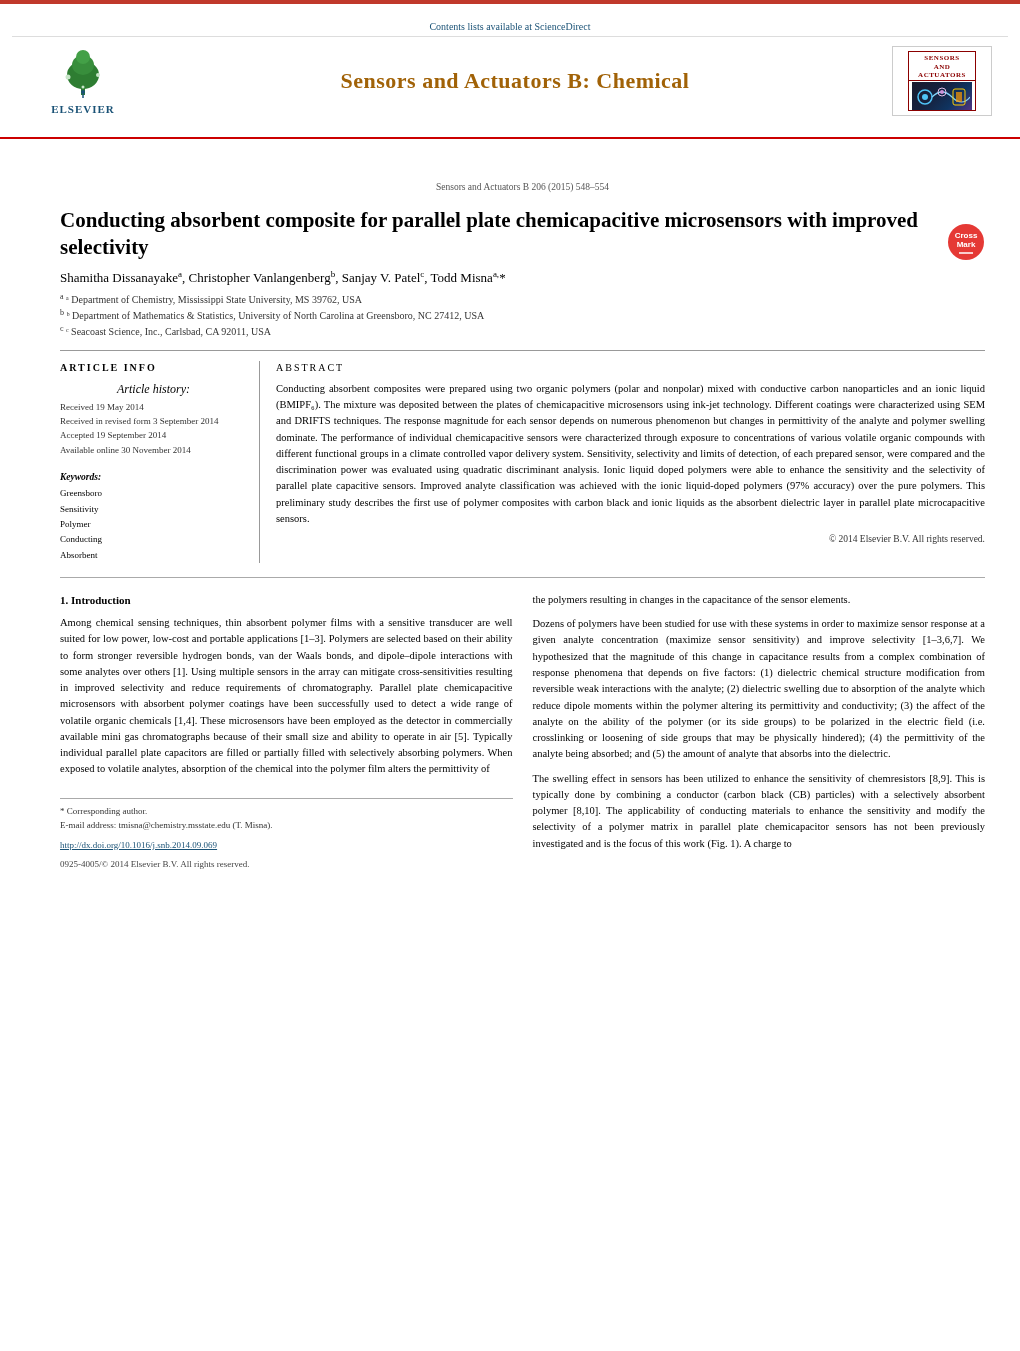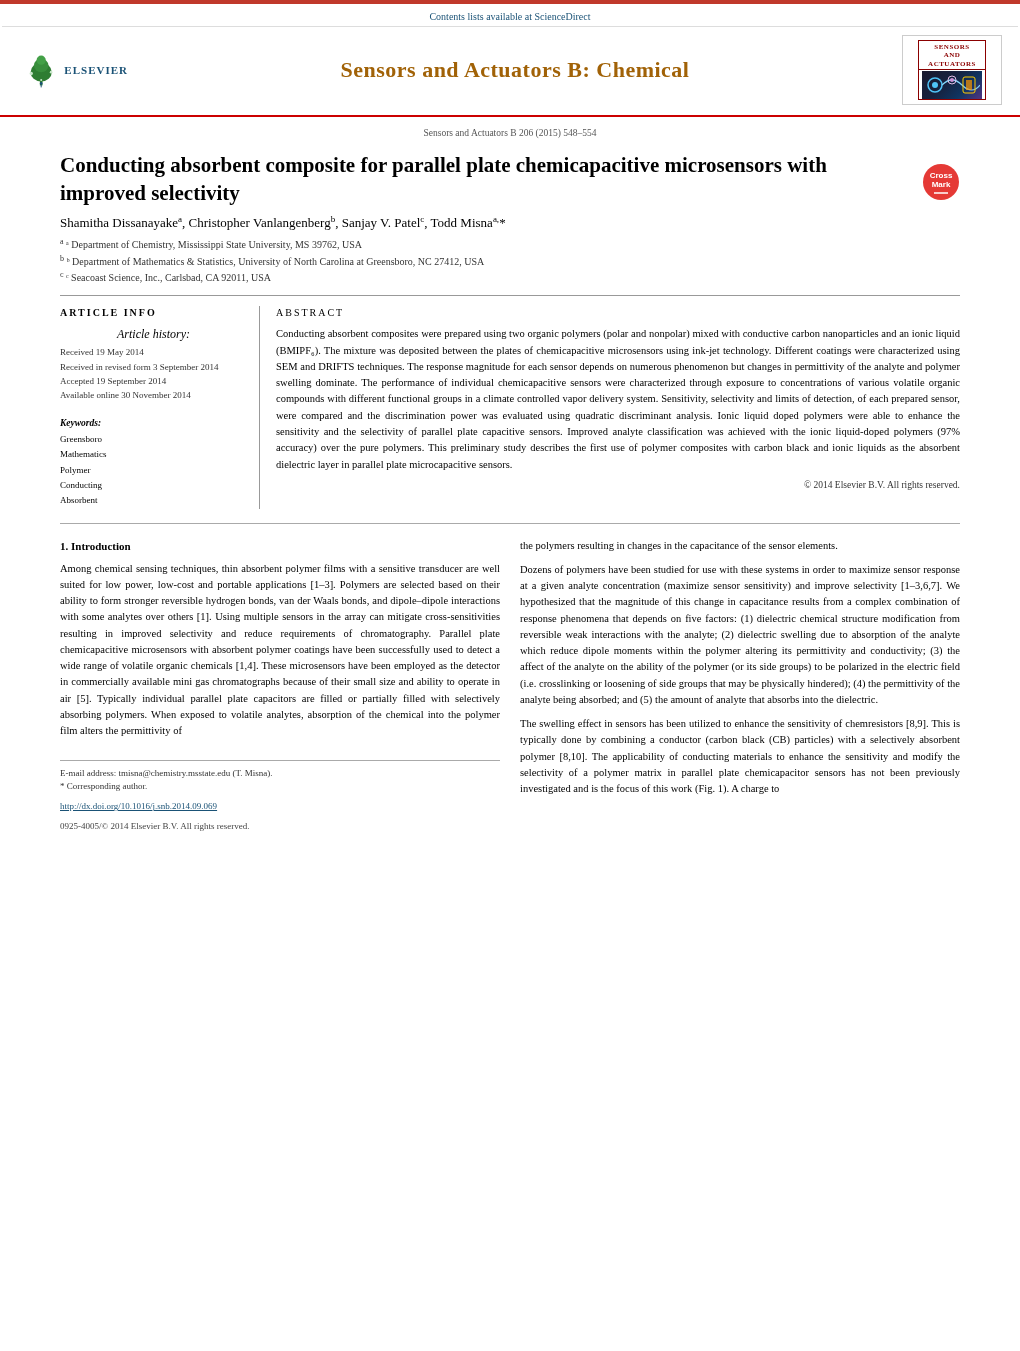--- a/index.html
+++ b/index.html
@@ -10,39 +10,39 @@
       min-height: 1351px;
       color: #000;
       font-size: 13px;
       line-height: 1.4;
     }
 
     
     .journal-header {
       background: #fff;
       border-bottom: 2px solid #c00;
-      padding: 2px;
+      padding: 12px;
     }
     .journal-top-bar {
       text-align: center;
       font-size: 10px;
       color: #1a5276;
       padding: 4px 0 2px;
       border-bottom: 1px solid #ddd;
     }
     .journal-top-bar a { color: #1a5276; text-decoration: none; }
     .journal-main-header {
       display: flex;
       align-items: center;
       justify-content: space-between;
       padding: 8px 16px;
     }
     .elsevier-logo {
       display: flex;
-      flex-direction: row;
+      flex-direction: column;
       align-items: center;
       width: 110px;
     }
     .elsevier-text {
       font-size: 11px;
       font-weight: bold;
       color: #1a5276;
       letter-spacing: 1px;
       margin-top: 2px;
     }
@@ -77,35 +77,36 @@
 
     
     .red-top {
       height: 4px;
       background: #c0392b;
       width: 100%;
     }
 
     
     .article-container {
-      padding: 10px 60px 20px 60px;
+      padding: 10px 35px 20px 60px;
+      margin-top: 32px;
     }
 
     
     .doi-line {
       font-size: 9.5px;
       color: #555;
       text-align: center;
       margin-bottom: 4px;
     }
 
     
     .article-title-section {
       display: flex;
-      align-items: center;
+      align-items: flex-end;
       justify-content: space-between;
       margin: 12px 0 6px 0;
     }
     .article-title {
       font-size: 21px;
       font-weight: bold;
       color: #000;
       line-height: 1.3;
       flex: 1;
       margin-right: 10px;
@@ -386,21 +387,21 @@
       <h3>ARTICLE INFO</h3>
       <div class="section-label">Article history:</div>
       <div class="info-text">Received 19 May 2014</div>
       <div class="info-text">Received in revised form 3 September 2014</div>
       <div class="info-text">Accepted 19 September 2014</div>
       <div class="info-text">Available online 30 November 2014</div>
       <br>
       <span class="keywords-label">Keywords:</span>
       <ul class="keywords-list">
         <li>Greensboro</li>
-        <li>Mathematics</li>
+        <li>Sensitivity</li>
         <li>Polymer</li>
         <li>Conducting</li>
         <li>Absorbent</li>
       </ul>
     </div>
 
     <div class="abstract-section">
       <h3>ABSTRACT</h3>
       <p class="abstract-text">Conducting absorbent composites were prepared using two organic polymers (polar and nonpolar) mixed with conductive carbon nanoparticles and an ionic liquid (BMIPF₆). The mixture was deposited between the plates of chemicapacitive microsensors using ink-jet technology. Different coatings were characterized using SEM and DRIFTS techniques. The response magnitude for each sensor depends on numerous phenomenon but changes in permittivity of the analyte and polymer swelling dominate. The performance of individual chemicapacitive sensors were characterized through exposure to concentrations of various volatile organic compounds with different functional groups in a climate controlled vapor delivery system. Sensitivity, selectivity and limits of detection, of each prepared sensor, were compared and the discrimination power was evaluated using quadratic discriminant analysis. Ionic liquid doped polymers were able to enhance the sensitivity and the selectivity of parallel plate capacitive sensors. Improved analyte classification was achieved with the ionic liquid-doped polymers (97% accuracy) over the pure polymers. This preliminary study describes the first use of polymer composites with carbon black and ionic liquids as the absorbent dielectric layer in parallel plate microcapacitive sensors.</p>
       <div class="copyright-line">© 2014 Elsevier B.V. All rights reserved.</div>
@@ -412,24 +413,24 @@
   <div class="body-section">
 
     <div class="col-left">
       <div class="section-heading">1. Introduction</div>
       <p class="body-para">
         Among chemical sensing techniques, thin absorbent polymer films with a sensitive transducer are well suited for low power, low-cost and portable applications [1–3]. Polymers are selected based on their ability to form stronger reversible hydrogen bonds, van der Waals bonds, and dipole–dipole interactions with some analytes over others [1]. Using multiple sensors in the array can mitigate cross-sensitivities resulting in improved selectivity and reduce requirements of chromatography. Parallel plate chemicapacitive microsensors with absorbent polymer coatings have been successfully used to detect a wide range of volatile organic chemicals [1,4]. These microsensors have been employed as the detector in commercially available mini gas chromatographs because of their small size and ability to operate in air [5]. Typically individual parallel plate capacitors are filled or partially filled with selectively absorbing polymers. When exposed to volatile analytes, absorption of the chemical into the polymer film alters the permittivity of
       </p>
 
       <div class="footnotes-area">
         <div>
-          <span>E-mail address: tmisna@chemistry.msstate.edu (T. Misna).</span>
+          <span>* Corresponding author.</span>
         </div>
         <div>
-          <span>* Corresponding author.</span>
+          <span>E-mail address: tmisna@chemistry.msstate.edu (T. Misna).</span>
         </div>
         <div class="footer-bottom">
           <a href="#">http://dx.doi.org/10.1016/j.snb.2014.09.069</a>
         </div>
         <div class="footer-bottom">0925-4005/© 2014 Elsevier B.V. All rights reserved.</div>
       </div>
     </div>
 
     <div class="col-right">
       <p class="body-para">

